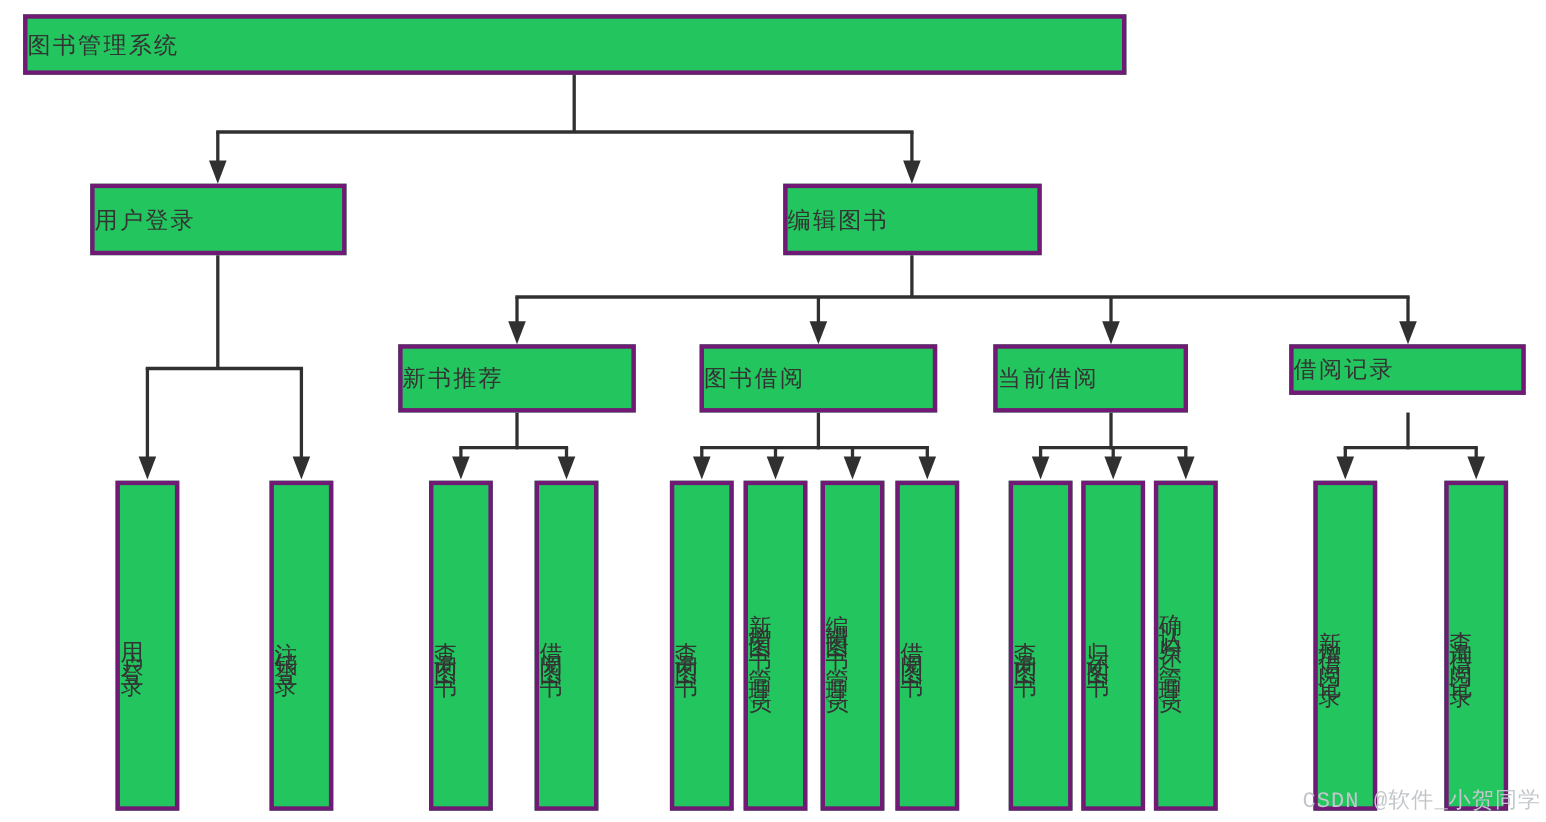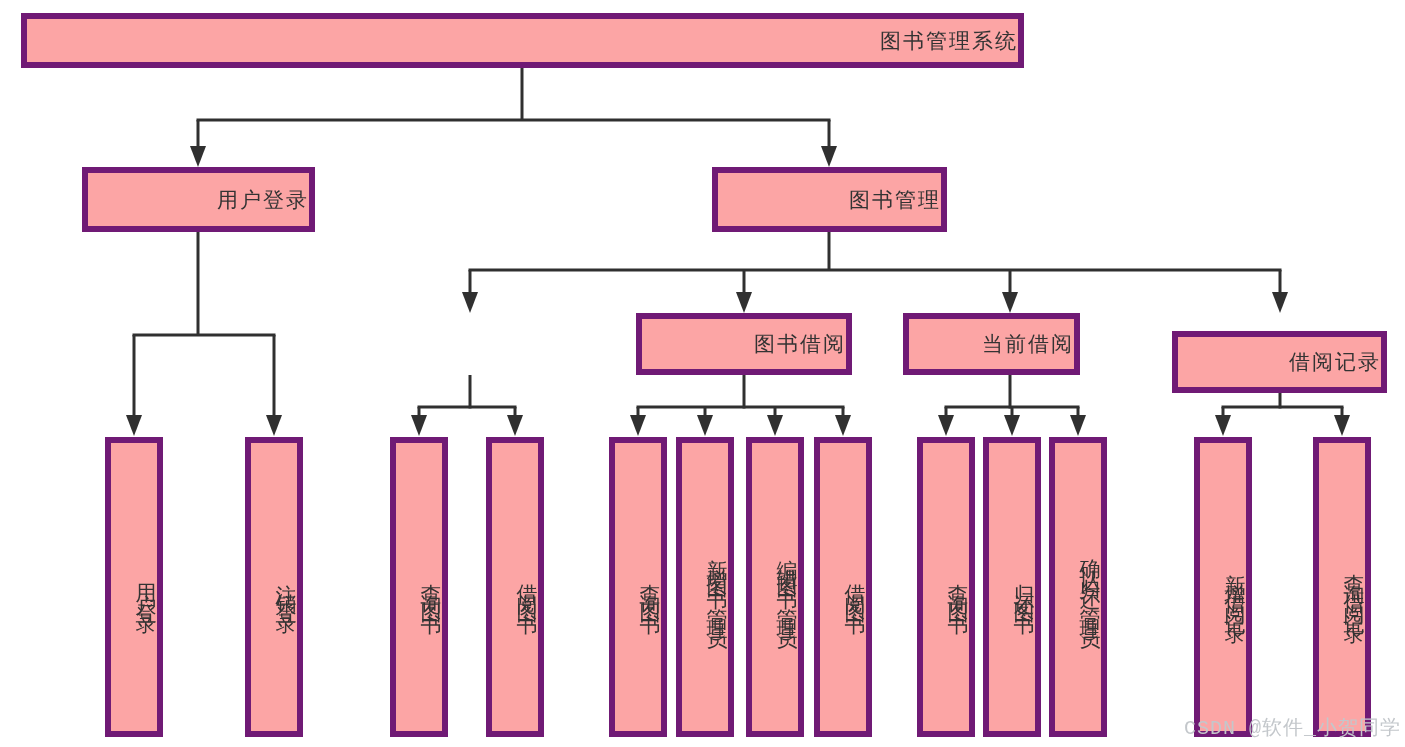--- a/index.html
+++ b/index.html
@@ -8,25 +8,25 @@
     background: #ffffff;
     font-family: "Liberation Sans", sans-serif;
     position: relative;
     overflow: hidden;
   }
   .canvas { position: absolute; left: 0; top: 0; width: 1405px; height: 747px; }
   .connectors { position: absolute; left: 0; top: 0; width: 1405px; height: 747px; }
   .node {
     position: absolute;
     box-sizing: border-box;
-    background: #fca5a5;
-    border: 6px solid #701a75;
+    background: #22c55e;
+    border: 4px solid #701a75;
     display: flex;
     align-items: center;
-    justify-content: flex-end;
+    justify-content: flex-start;
     color: #333333;
   }
   .node .lbl {
     font-size: 21px;
     letter-spacing: 2px;
     white-space: nowrap;
     color: #333333;
   }
   .node.v .lbl {
     writing-mode: vertical-rl;
@@ -122,30 +122,33 @@
   </svg>
 
   <div class="node" style="left:21px;top:13px;width:1003px;height:55px">
     <span class="lbl">图书管理系统</span>
   </div>
 
   <div class="node" style="left:82px;top:167px;width:233px;height:65px">
     <span class="lbl">用户登录</span>
   </div>
   <div class="node" style="left:712px;top:167px;width:235px;height:65px">
-    <span class="lbl">图书管理</span>
+    <span class="lbl">编辑图书</span>
   </div>
 
+  <div class="node" style="left:362px;top:313px;width:216px;height:62px">
+    <span class="lbl">新书推荐</span>
+  </div>
   <div class="node" style="left:636px;top:313px;width:216px;height:62px">
     <span class="lbl">图书借阅</span>
   </div>
   <div class="node" style="left:903px;top:313px;width:177px;height:62px">
     <span class="lbl">当前借阅</span>
   </div>
-  <div class="node" style="left:1172px;top:331px;width:215px;height:62px">
+  <div class="node" style="left:1172px;top:313px;width:215px;height:46px">
     <span class="lbl">借阅记录</span>
   </div>
 
   <div class="node v" style="left:105px;top:437px;width:58px;height:300px">
     <span class="lbl">用户登录</span>
   </div>
   <div class="node v" style="left:245px;top:437px;width:58px;height:300px">
     <span class="lbl">注销登录</span>
   </div>
 

